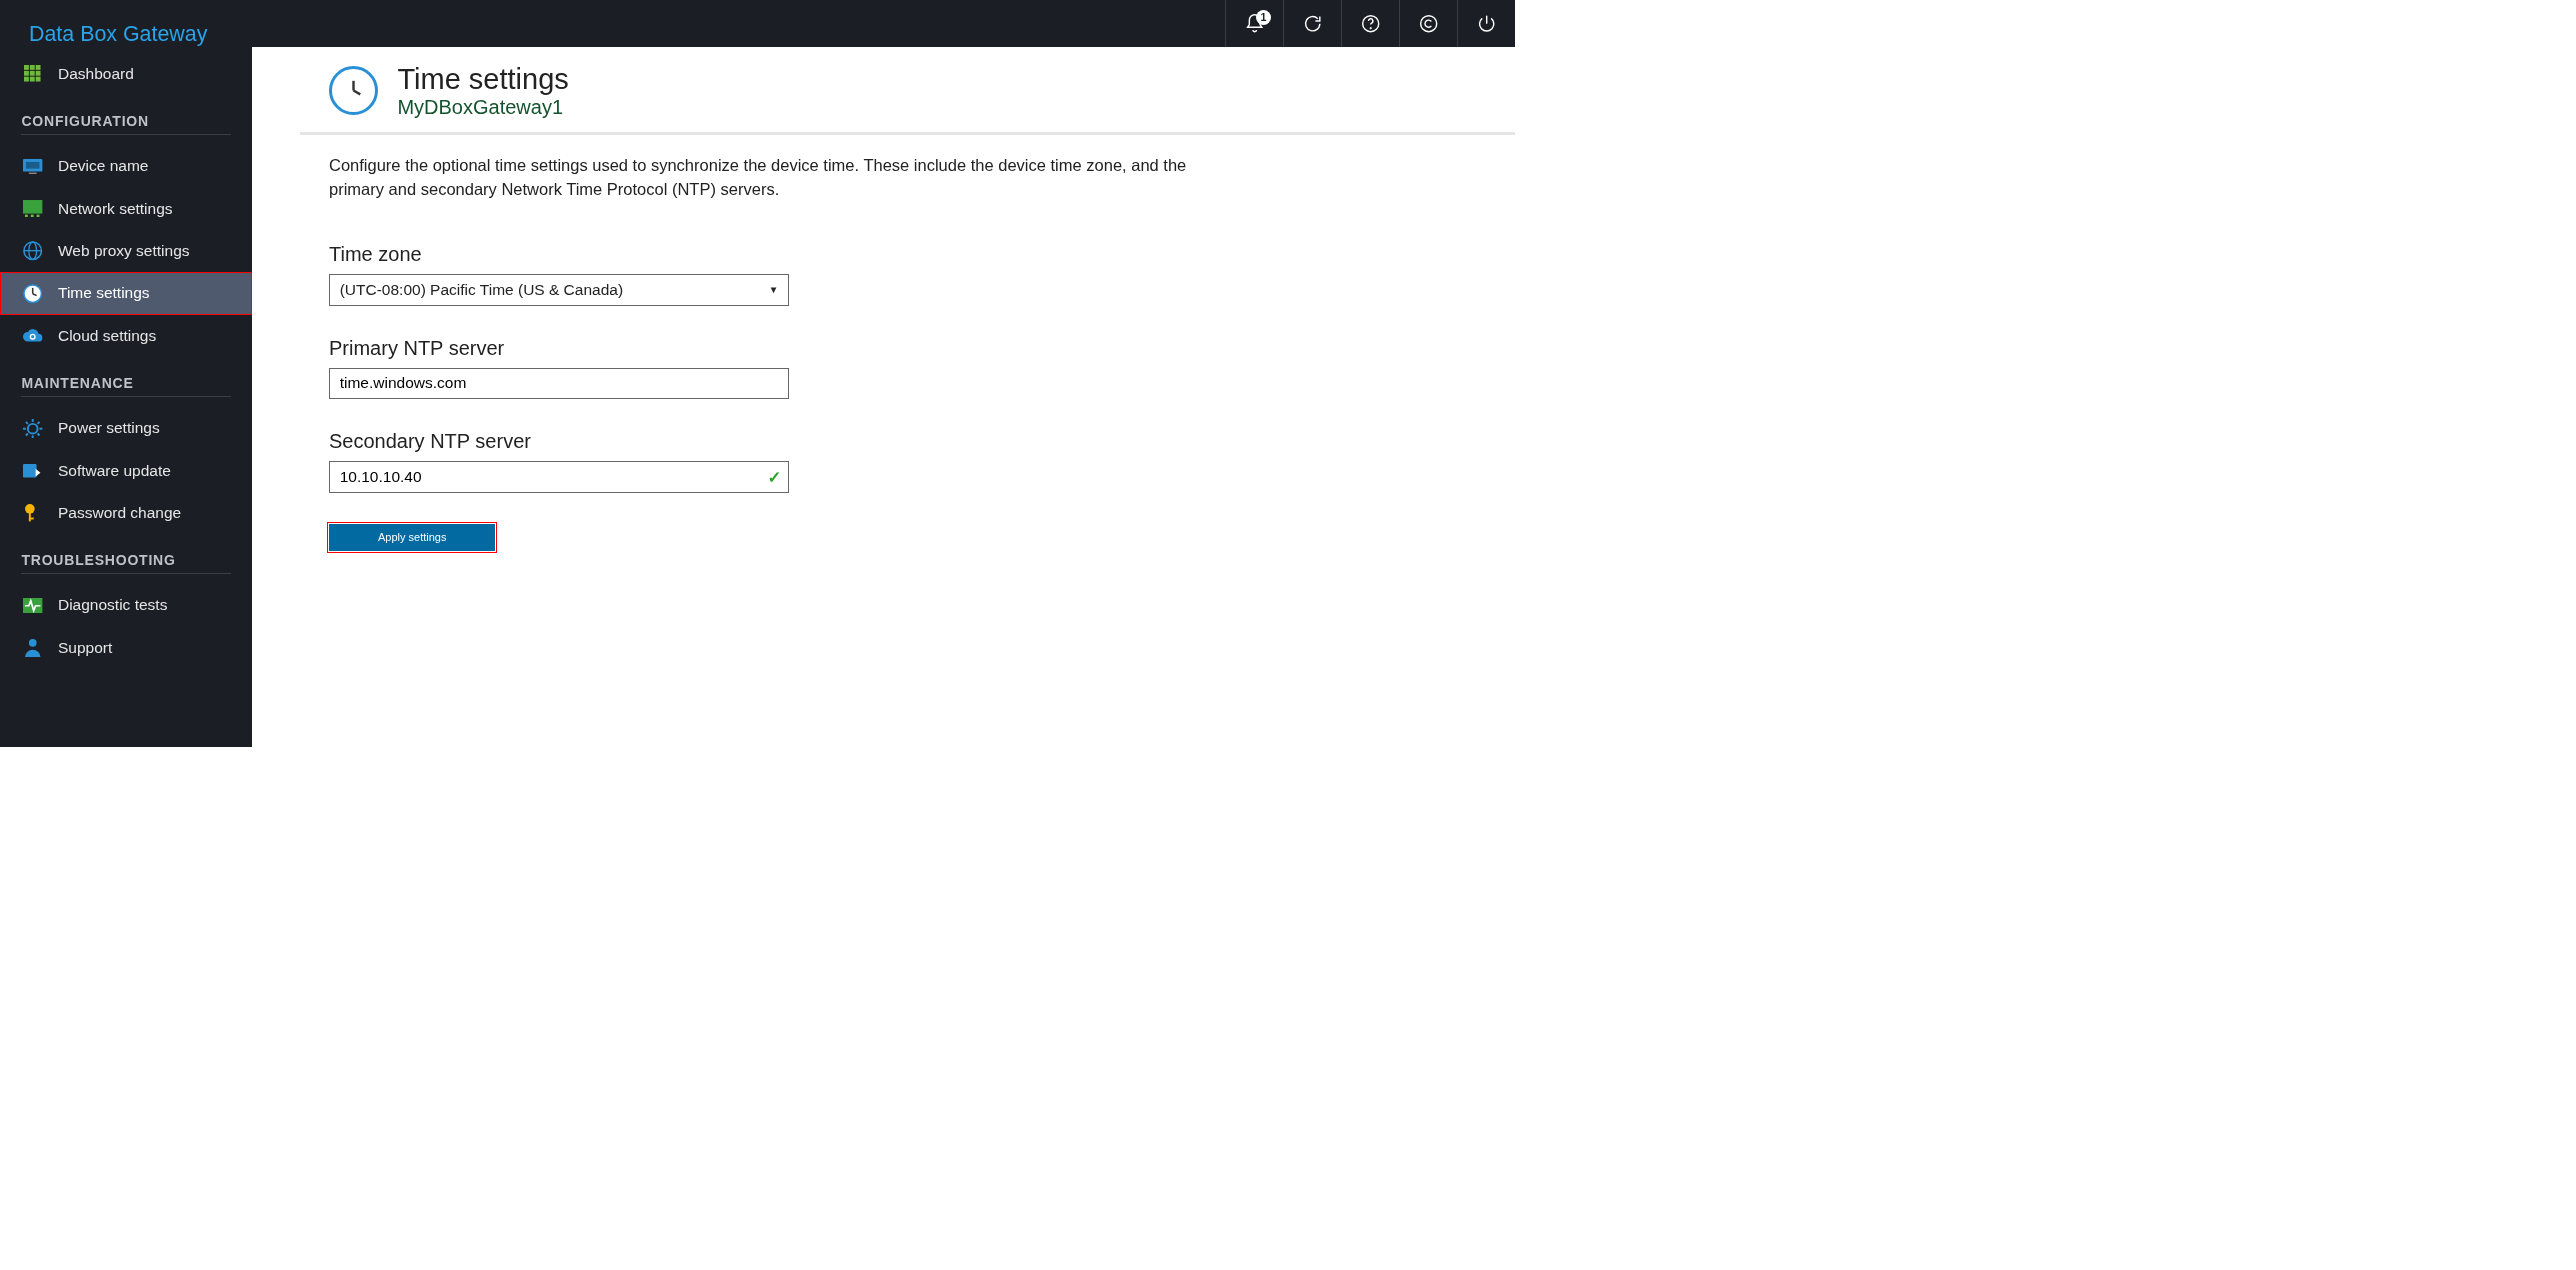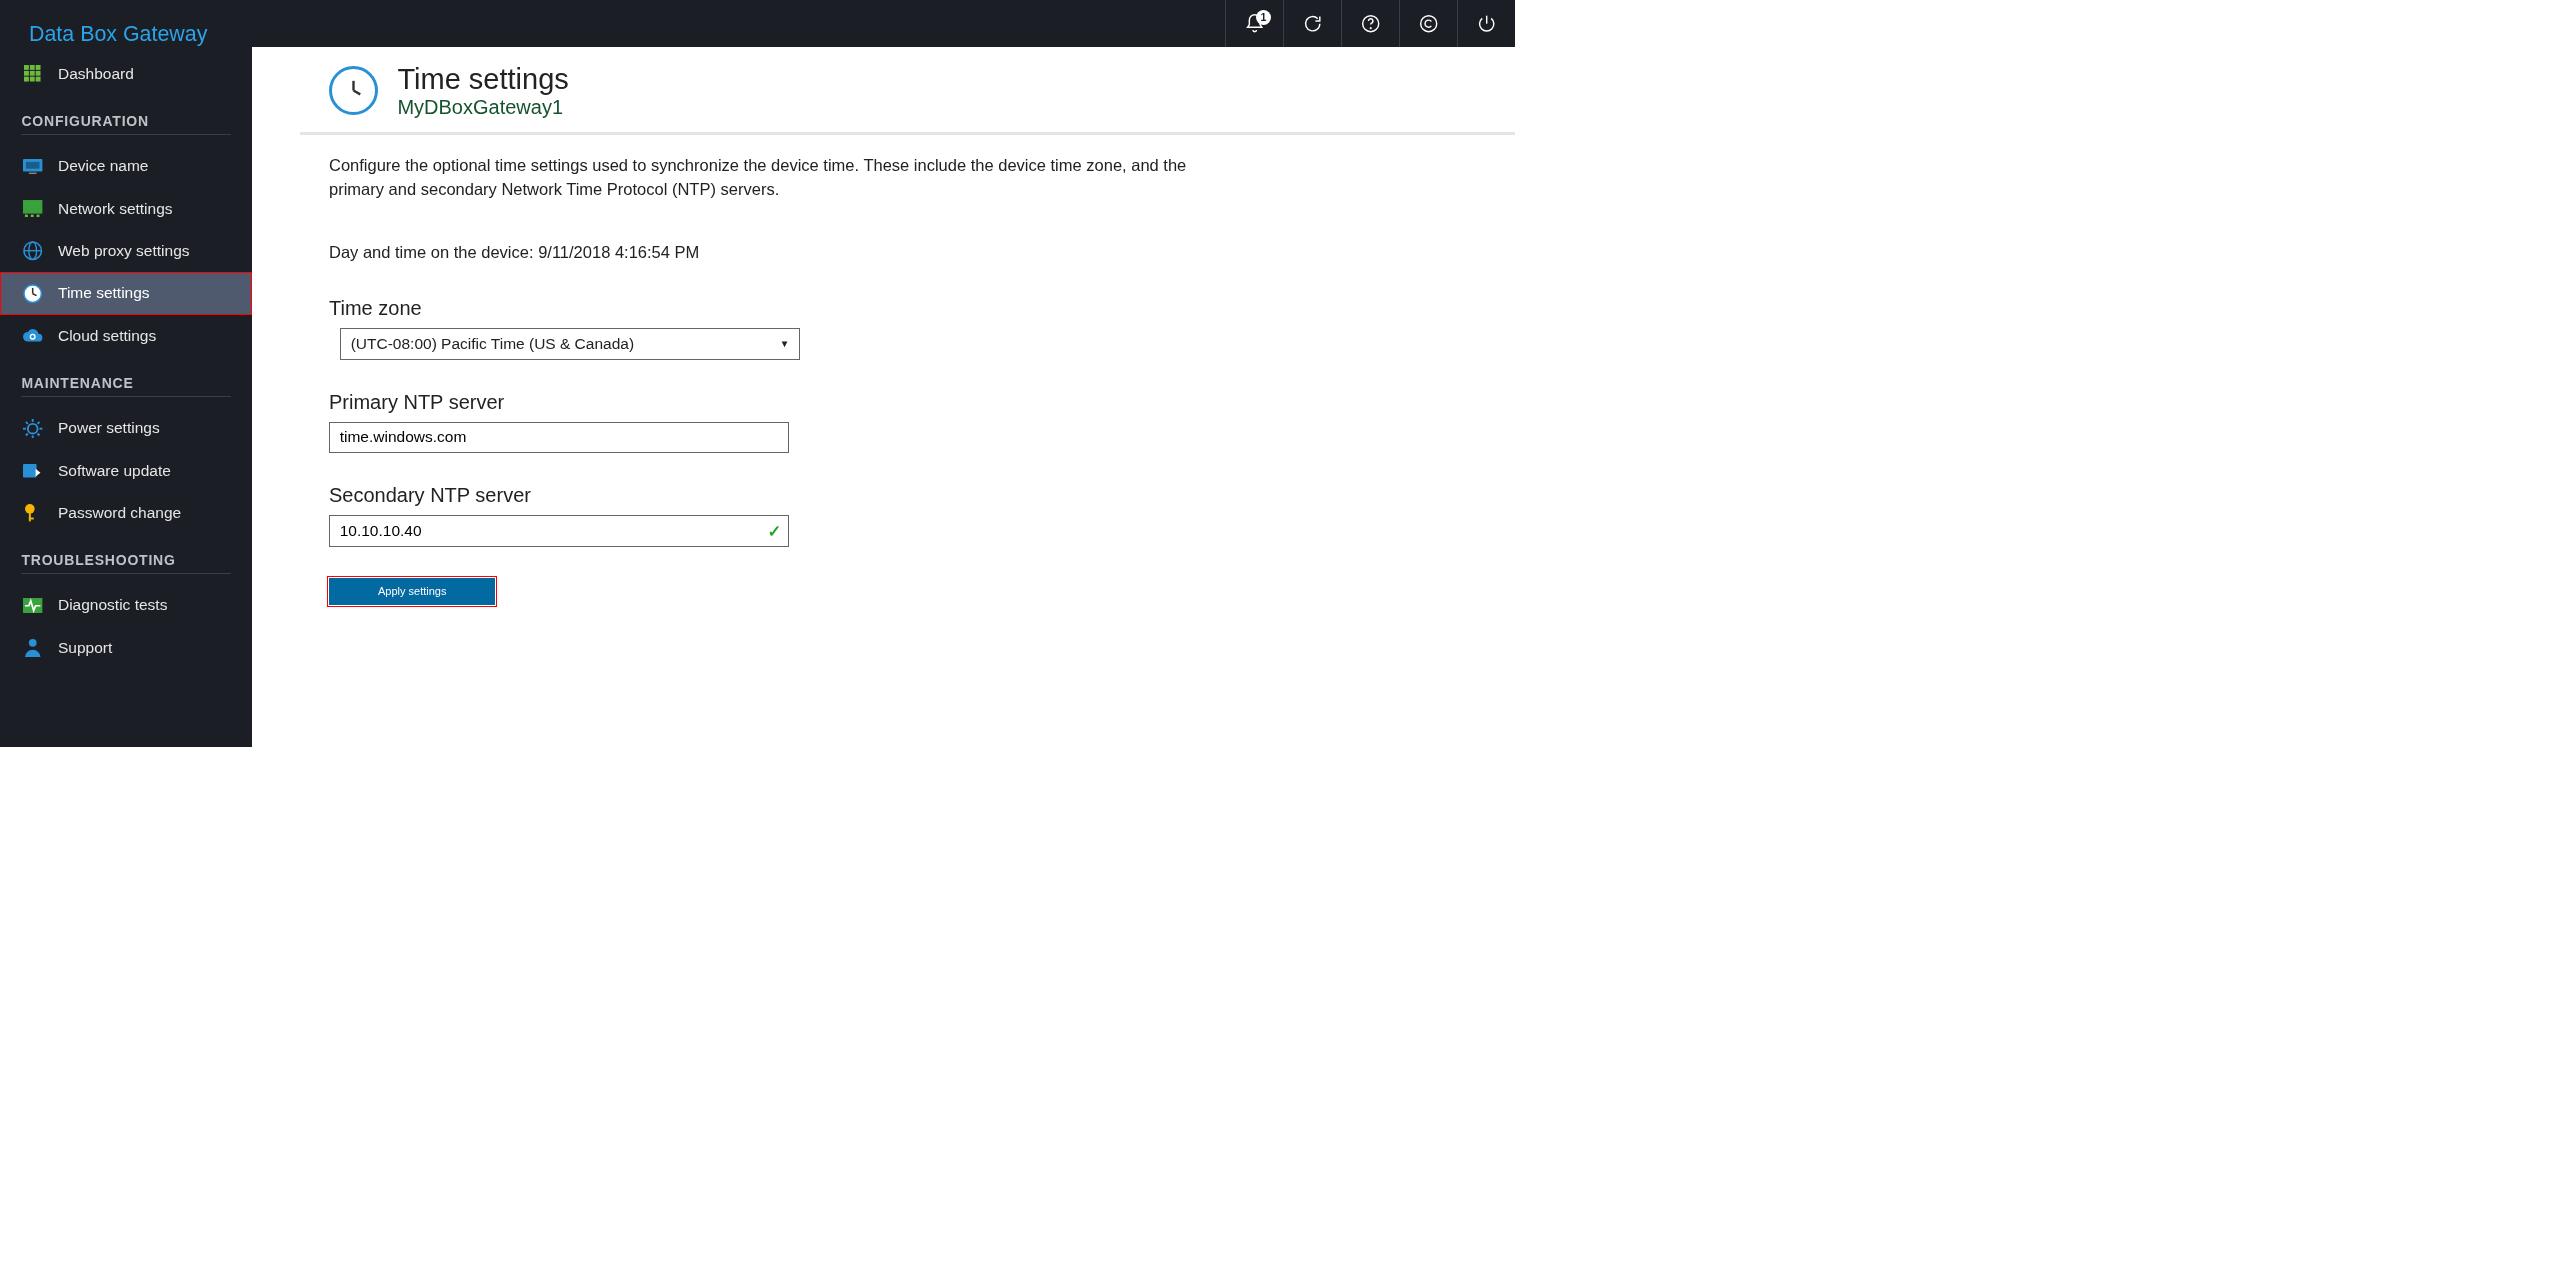--- a/index.html
+++ b/index.html
@@ -79,21 +79,21 @@
 .page-body { padding: 19.4px 29px; max-width: 971px; color: #222; font-size: 16.5px; }
 .desc { line-height: 1.45; margin-bottom: 41px; }
 .devicetime { margin-bottom: 35px; }
 .form-group { margin-bottom: 31px; }
 .form-label { display: block; font-size: 20px; margin-bottom: 7.8px; color: #222; }
 .select, .text-input {
   border: 1px solid #666; padding: 5.8px 9.7px;
   width: 460px; font-size: 15.5px; background: #fff;
   font-family: inherit;
 }
-.select { position: relative; display: flex; align-items: center; justify-content: space-between; cursor: pointer; margin-left: 11px; }
+.select { position: relative; display: flex; align-items: center; justify-content: space-between; cursor: pointer; }
 .select .caret { font-size: 9.7px; }
 .input-wrap { position: relative; width: 460px; }
 .check-icon { position: absolute; right: 7.8px; top: 50%; transform: translateY(-50%); color: #2da32d; font-weight: 700; }
 .apply-btn {
   background: #0369a1; color: #fff;
   border: none; padding: 7.8px 49px; font-size: 11px;
   cursor: pointer; outline: 1.9px solid #ff0000; outline-offset: 1px;
 }
 
 .ic-green { fill:#6dbb3b; } .ic-green2{fill:#39a23c;} .ic-blue{fill:#2a90d6;}
@@ -286,23 +286,20 @@
       </div>
       <div>
         <h1>Time settings</h1>
         <div class="subtitle">MyDBoxGateway1</div>
       </div>
     </div>
 
     <div class="page-body">
       <div class="desc">Configure the optional time settings used to synchronize the device time. These include the device time zone, and the primary and secondary Network Time Protocol (NTP) servers.</div>
 
-      <div class="devicetime">
-        <span>Day and time on the device: </span><span>9/11/2018 4:16:54 PM</span>
-      </div>
 
       <div class="form-group">
         <label class="form-label">Time zone</label>
         <div class="select">
           <span>(UTC-08:00) Pacific Time (US &amp; Canada)</span>
           <span class="caret">▼</span>
         </div>
       </div>
 
       <div class="form-group">

